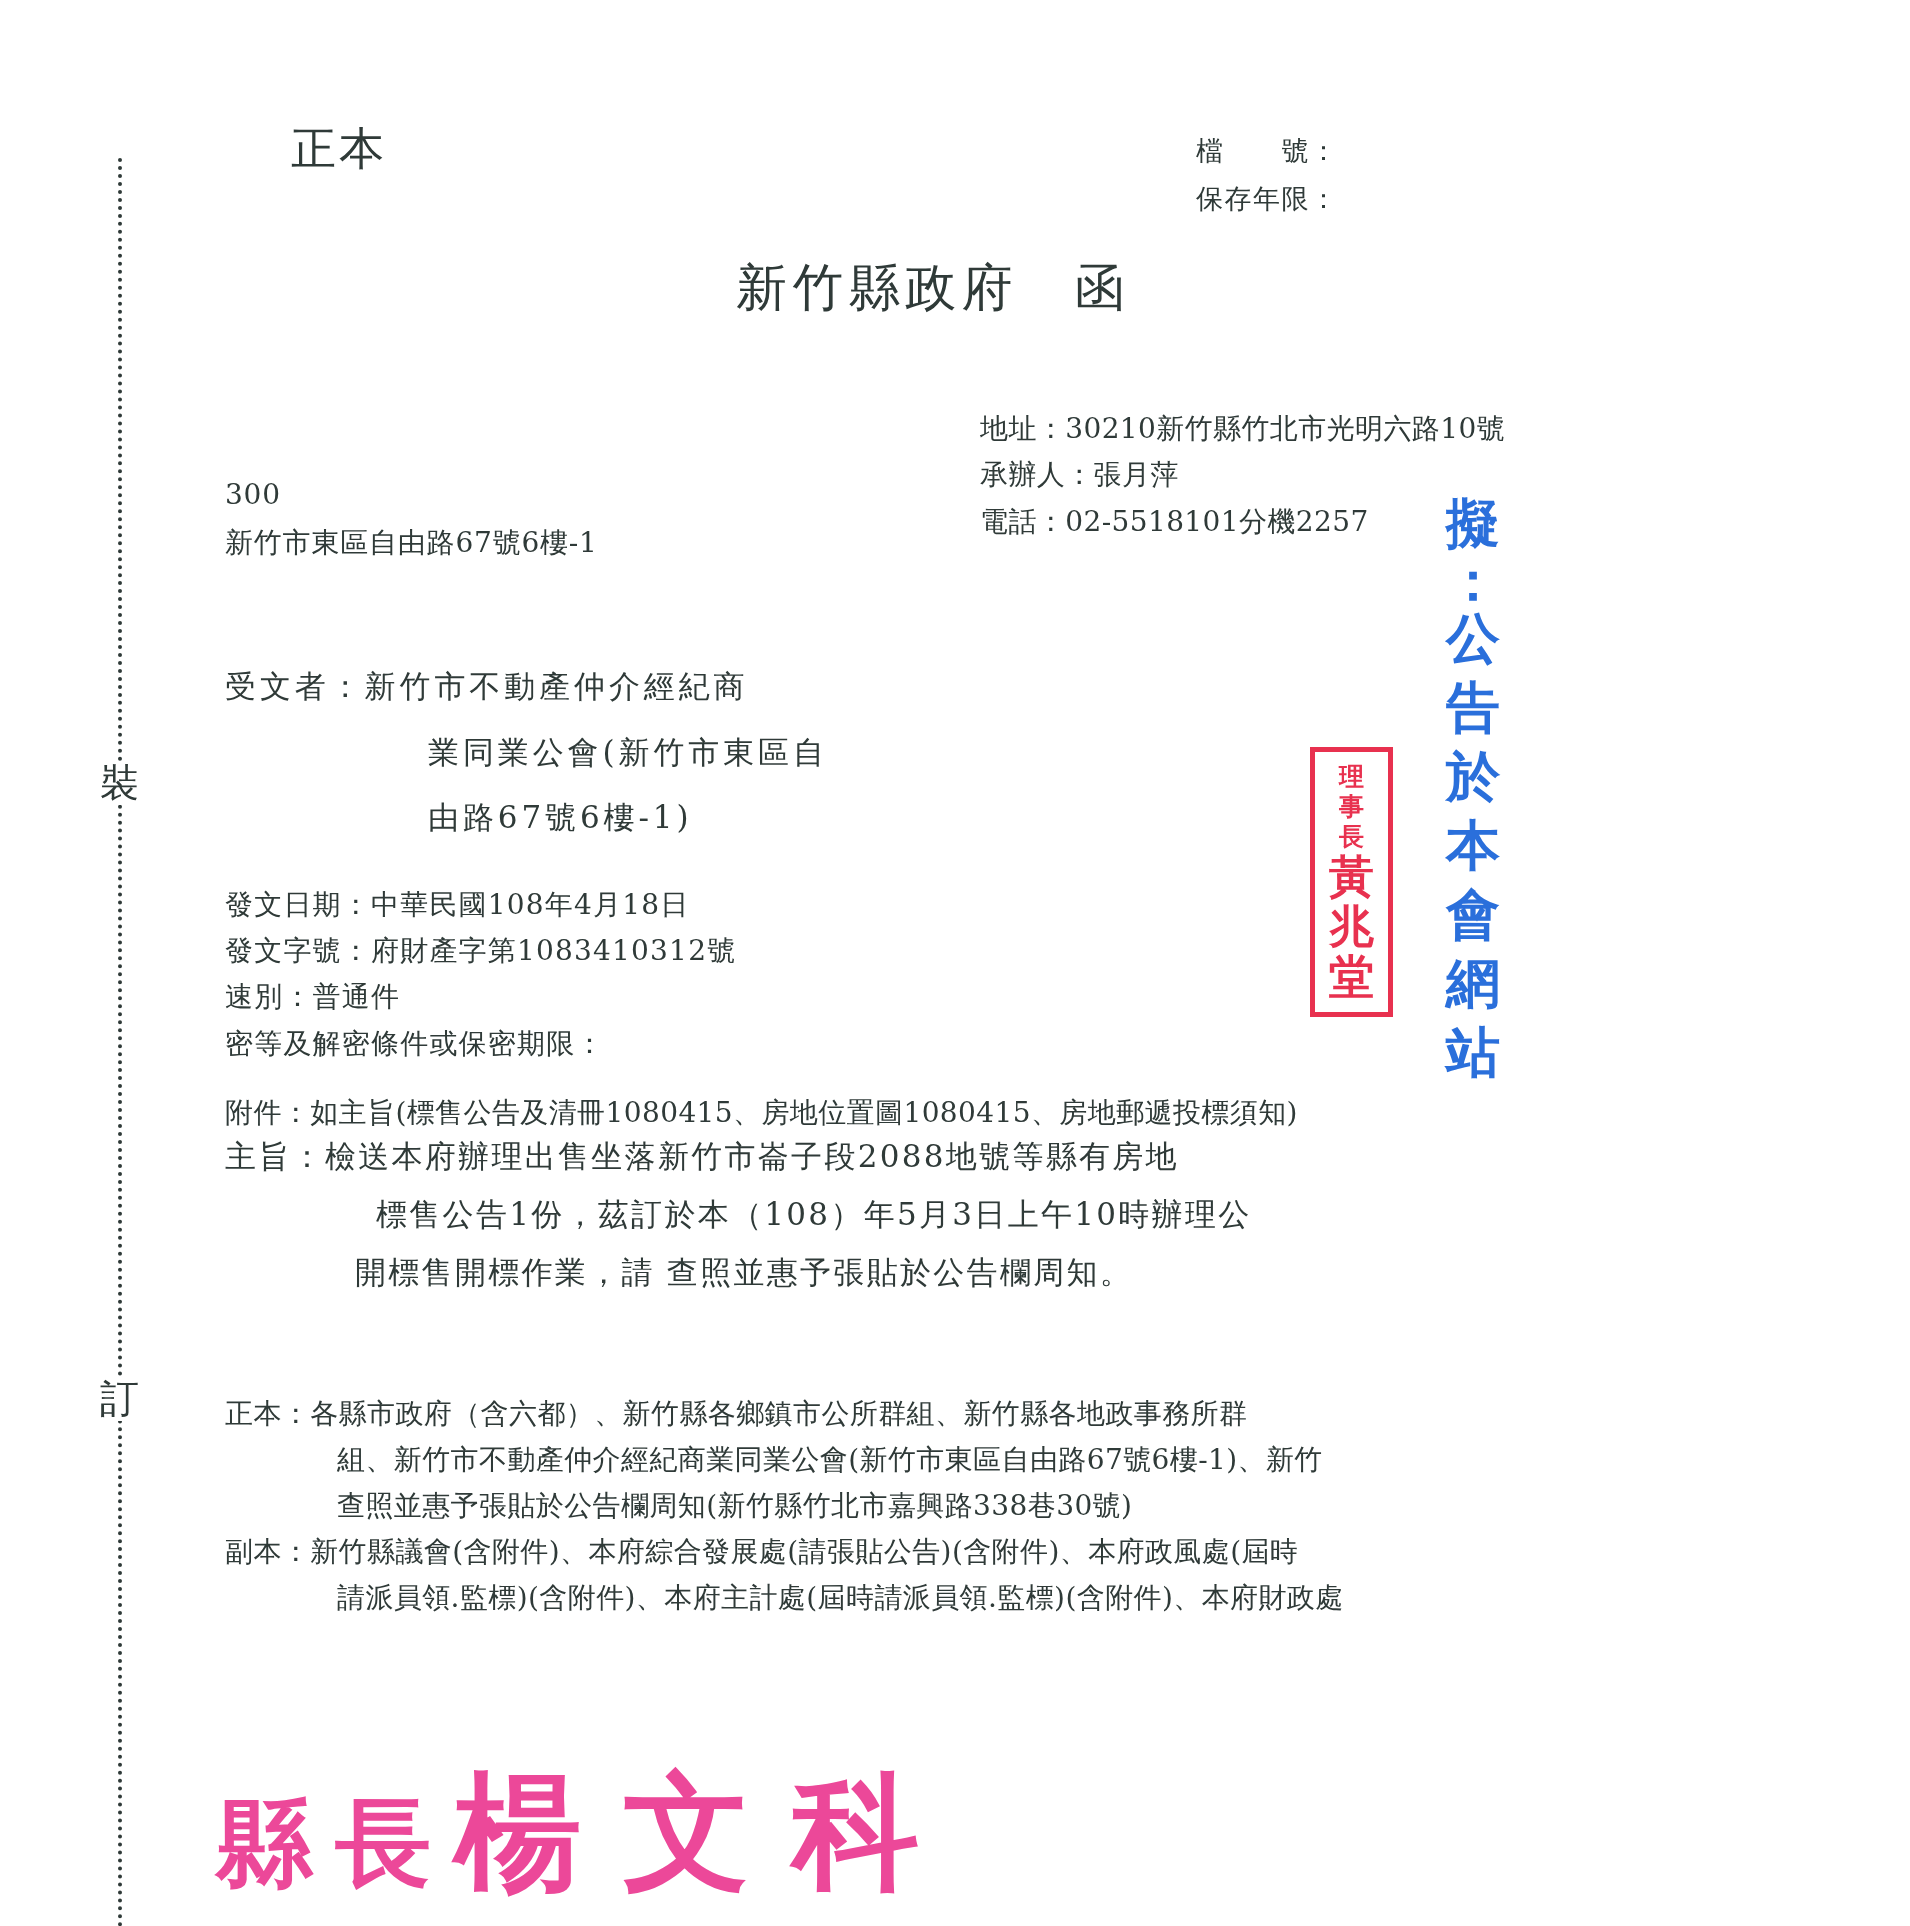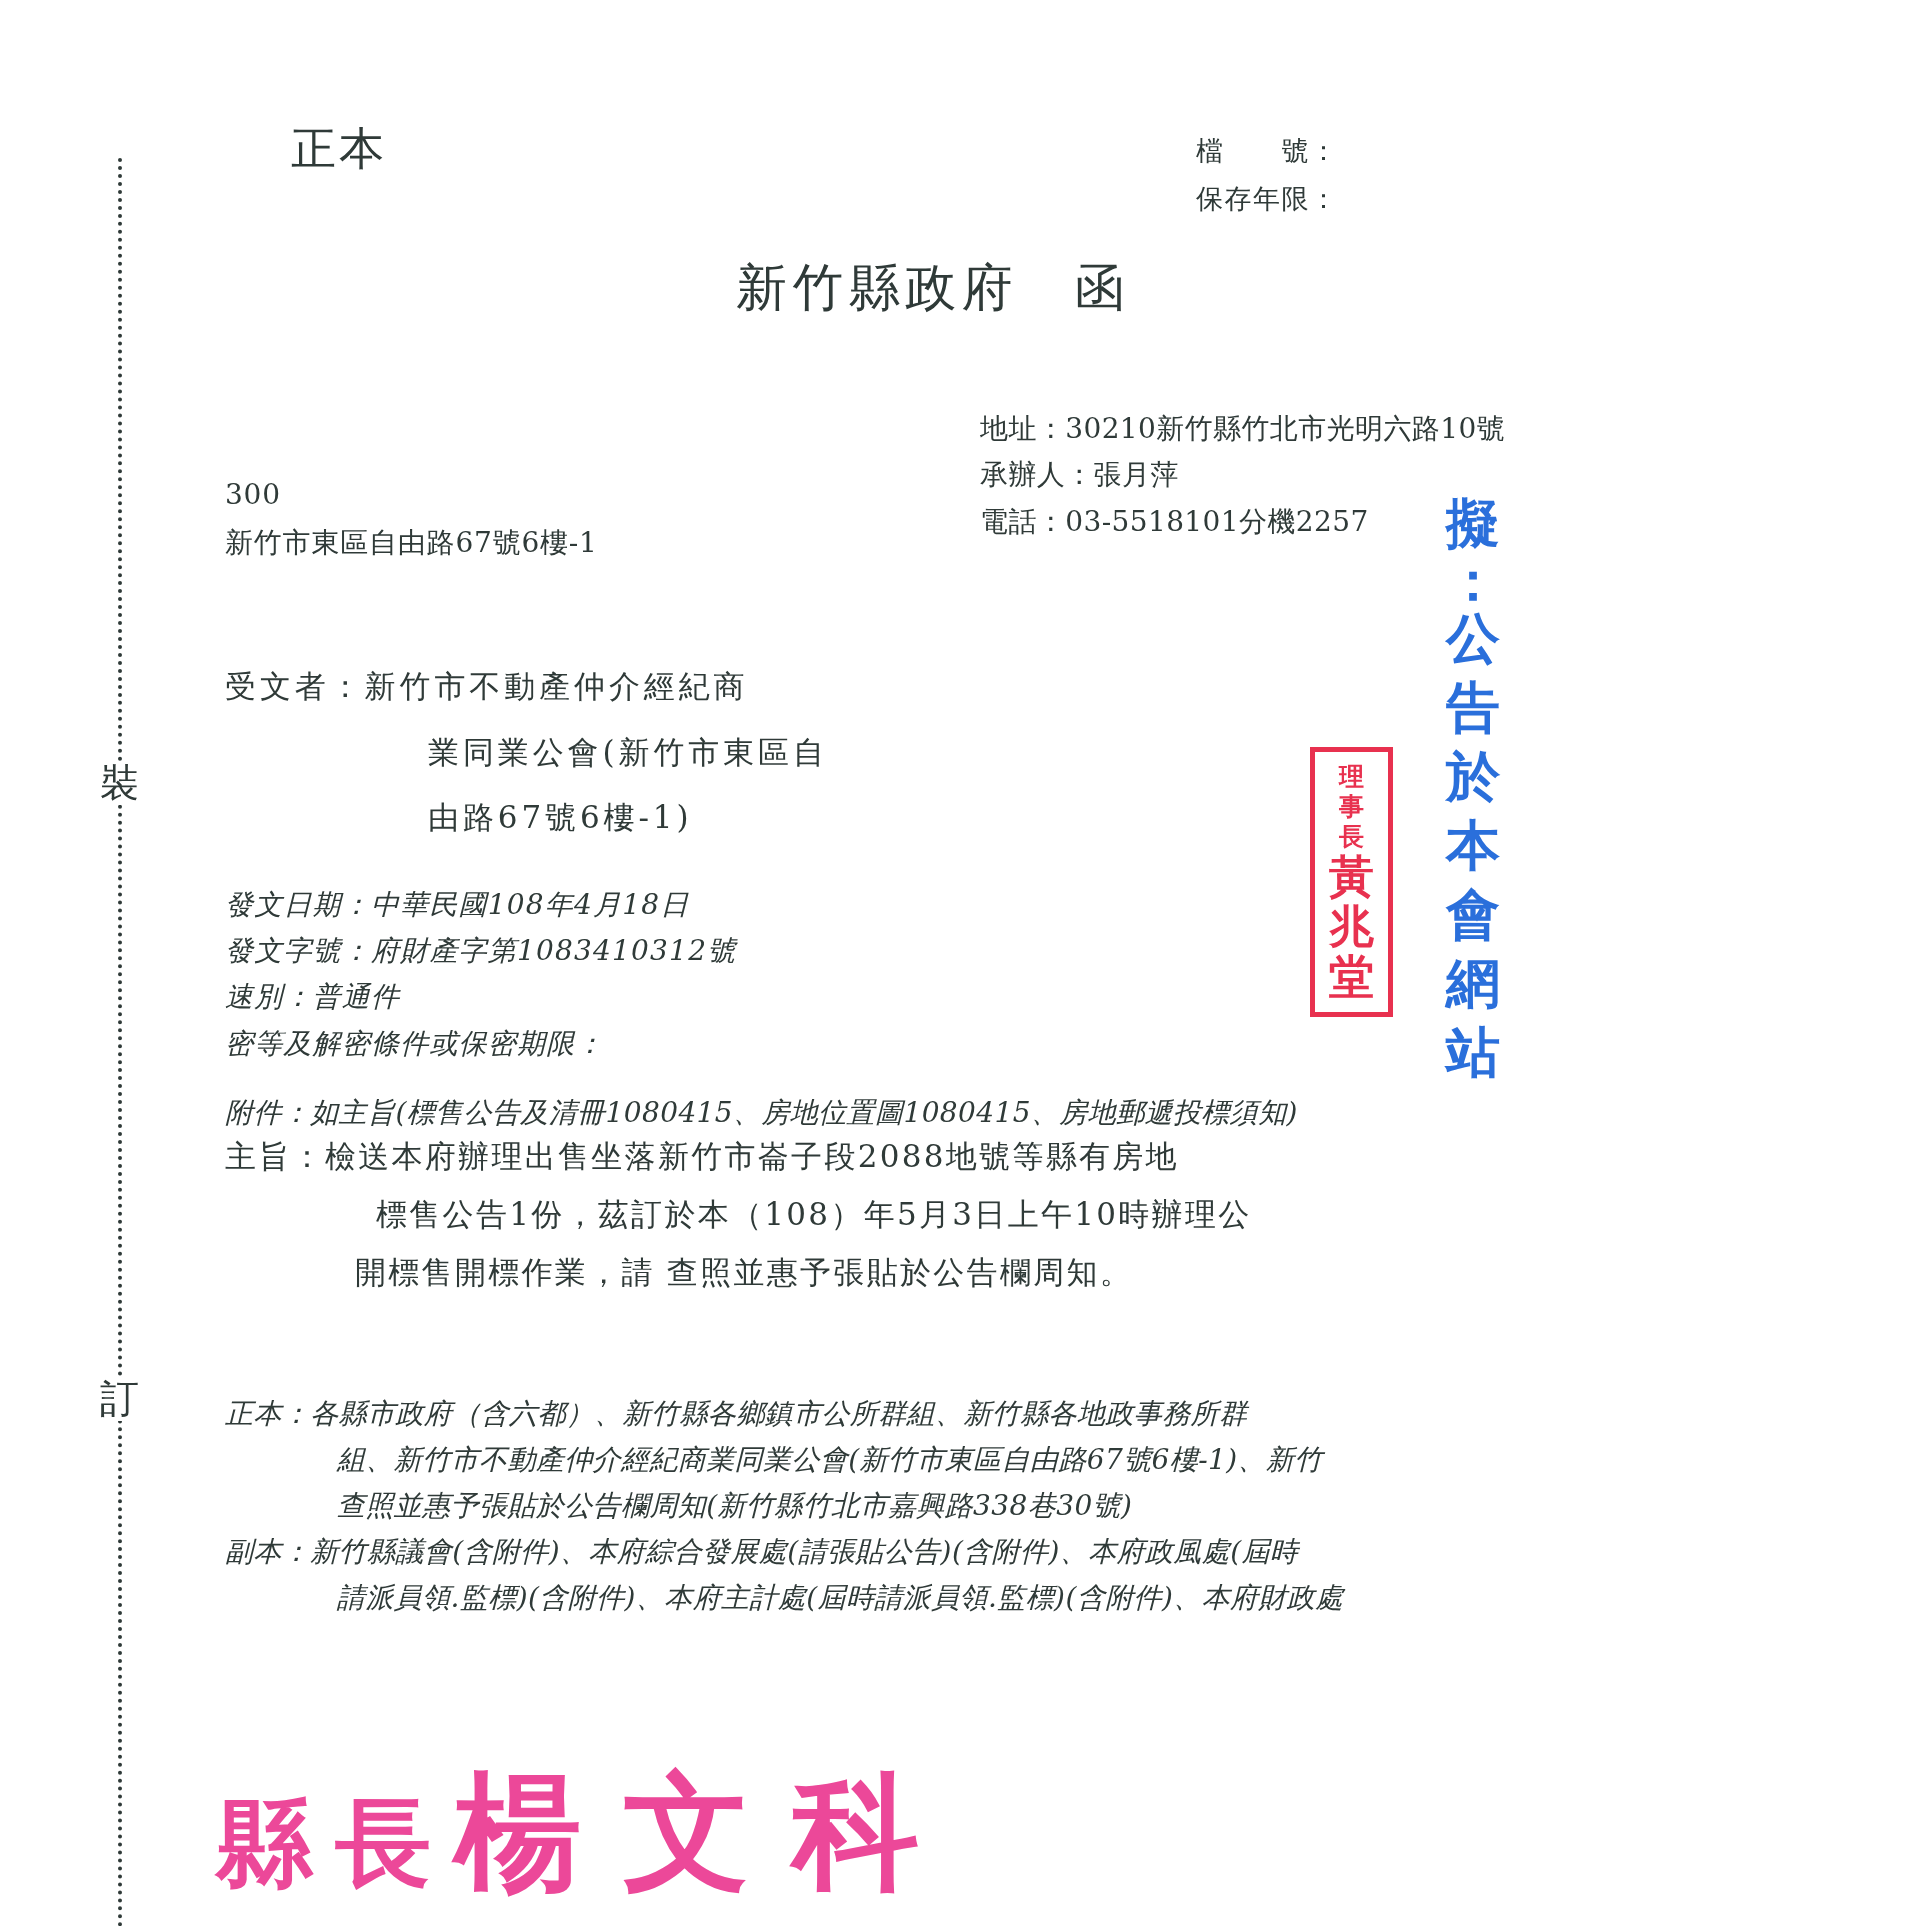--- a/index.html
+++ b/index.html
@@ -9,21 +9,21 @@
   .binding-line { position: absolute; left: 118px; top: 158px; height: 2442px; width: 0;
                   border-left: 4.6px dotted #2f3a38; }
   .binding-label { position: absolute; left: 100px; font-size: 39px; background: #fff;
                    line-height: 39px; padding: 2.3px 0; color: #2f3a38; }
   .copy-mark { left: 291px; top: 119px; font-size: 45px; letter-spacing: 3.1px; }
   .meta-field { font-size: 27px; letter-spacing: 1.5px; text-align: right; }
   .doc-title { left: 736px; top: 254px; font-size: 51px; letter-spacing: 5.4px; }
   .sender-info { font-size: 28px; letter-spacing: 0.4px; text-align: right; }
   .recip-addr { font-size: 28px; letter-spacing: 0.8px; }
   .big-line { font-size: 31px; letter-spacing: 3.9px; }
-  .std-line { font-size: 28px; letter-spacing: 1.2px; font-style: italic; }
+  .std-line { font-size: 28px; letter-spacing: 1.2px; }
   .stamp-box { position: absolute; left: 1310px; top: 747px; width: 83px; height: 270px;
                border: 5.4px solid #e8314f; box-sizing: border-box; display: flex;
                flex-direction: column; align-items: center; justify-content: center; color: #e8314f; }
   .stamp-small { font-size: 25px; line-height: 30px; font-weight: bold; }
   .stamp-big { font-size: 45px; line-height: 50px; font-weight: bold; }
   .blue-note { position: absolute; left: 1425px; top: 489px; width: 96px; color: #2a6fdb;
                font-size: 54px; line-height: 69px; text-align: center; font-weight: bold; }
   .signature { position: absolute; left: 216px; top: 1749px; font-size: 96px; font-weight: bold;
                color: #ec4899; letter-spacing: 23px; font-family: "DejaVu Serif", serif; }
   .signature .name { font-size: 127px; letter-spacing: 42px; }
@@ -35,21 +35,21 @@
 <div class="binding-label abs" style="top:761px">裝</div>
 <div class="binding-label abs" style="top:1377px">訂</div>
 
 <div class="abs copy-mark">正本</div>
 <div class="abs meta-field" style="left:1196px;top:133px">檔　　號：</div>
 <div class="abs meta-field" style="left:1196px;top:181px">保存年限：</div>
 <div class="abs doc-title">新竹縣政府　函</div>
 
 <div class="abs sender-info" style="left:980px;top:410px">地址：30210新竹縣竹北市光明六路10號</div>
 <div class="abs sender-info" style="left:980px;top:456px">承辦人：張月萍</div>
-<div class="abs sender-info" style="left:980px;top:503px">電話：03-5518101分機2257</div>
+<div class="abs sender-info" style="left:980px;top:503px">電話：02-5518101分機2257</div>
 
 <div class="abs recip-addr" style="left:225px;top:478px">300</div>
 <div class="abs recip-addr" style="left:225px;top:524px">新竹市東區自由路67號6樓-1</div>
 
 <div class="abs big-line" style="left:225px;top:666px">受文者：新竹市不動產仲介經紀商</div>
 <div class="abs big-line" style="left:428px;top:732px">業同業公會(新竹市東區自</div>
 <div class="abs big-line" style="left:428px;top:797px">由路67號6樓-1)</div>
 
 <div class="abs std-line" style="left:225px;top:886px">發文日期：中華民國108年4月18日</div>
 <div class="abs std-line" style="left:225px;top:932px">發文字號：府財產字第1083410312號</div>

